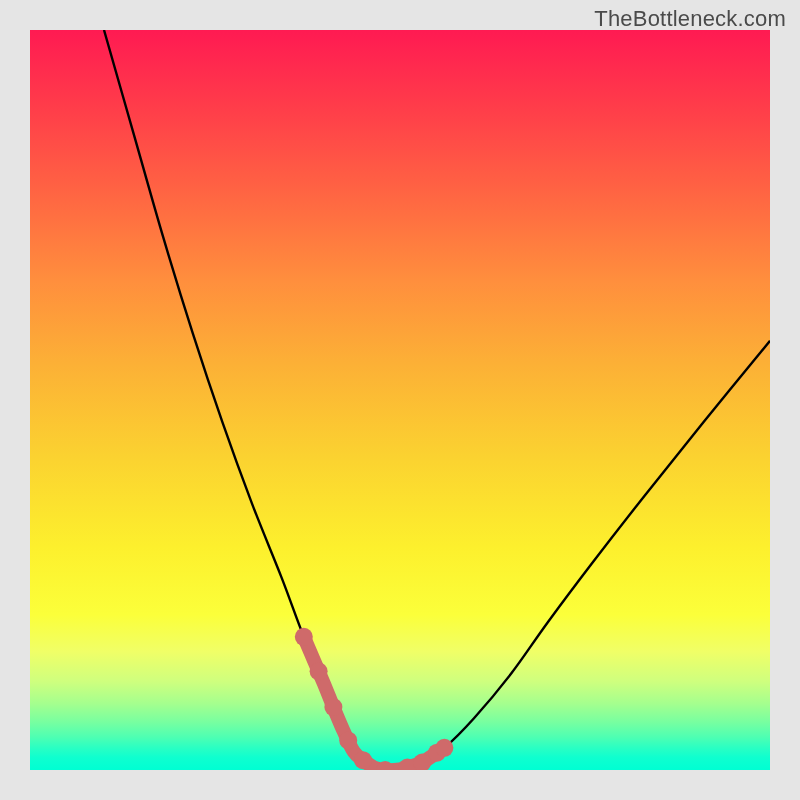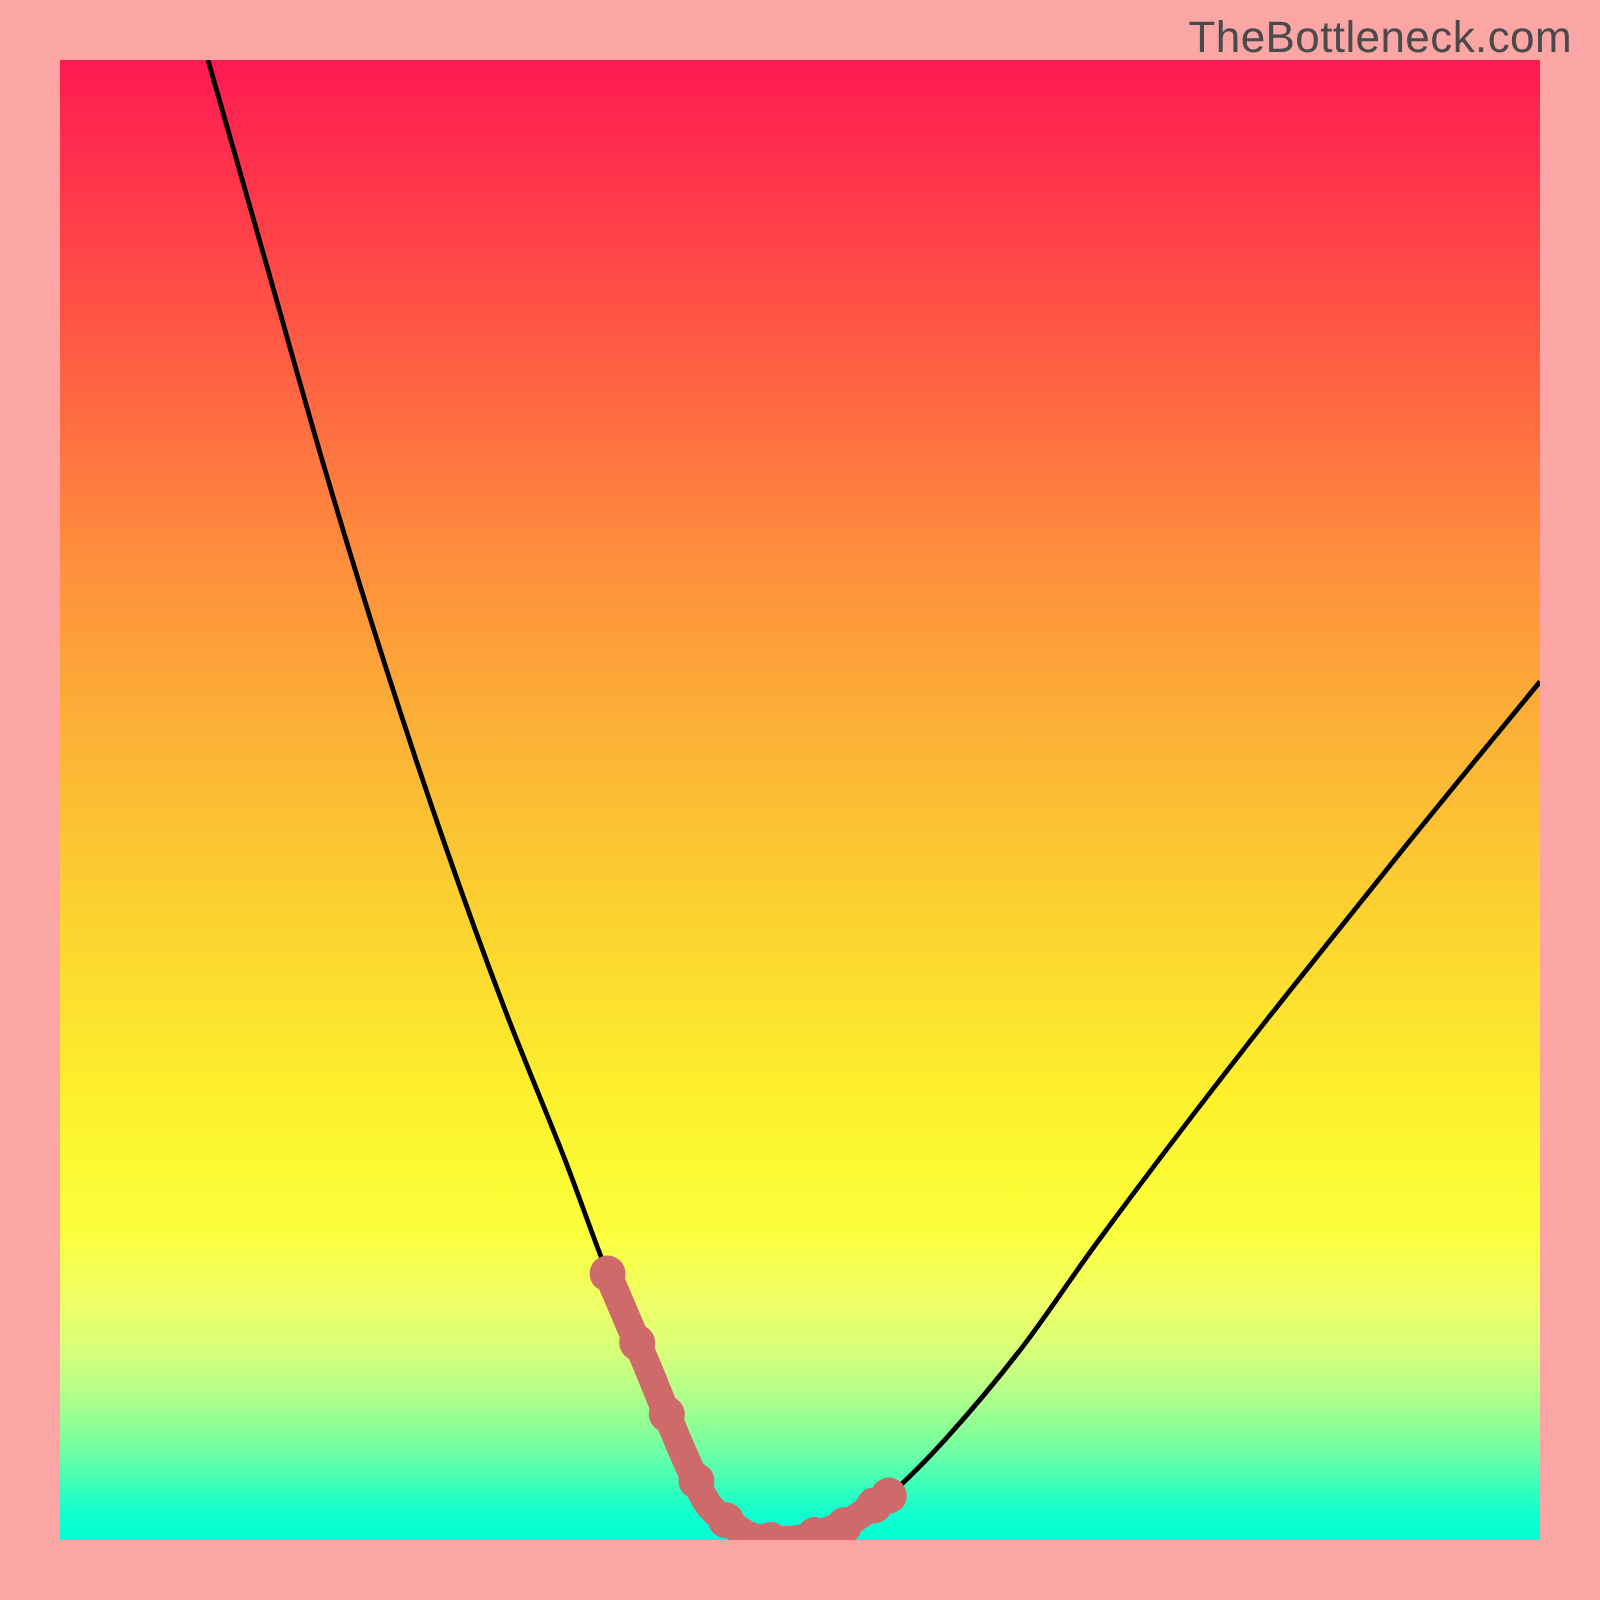--- a/index.html
+++ b/index.html
@@ -7,21 +7,21 @@
     padding: 0;
     width: 800px;
     height: 800px;
     overflow: hidden;
     background: #000;
     font-family: Arial, Helvetica, sans-serif;
   }
   .frame {
     position: absolute;
     inset: 0;
-    background: #fca5a5;
+    background: #e5e5e5;
   }
   .plot-area {
     position: absolute;
     left: 30px;
     top: 30px;
     width: 740px;
     height: 740px;
     overflow: hidden;
   }
   .gradient {

